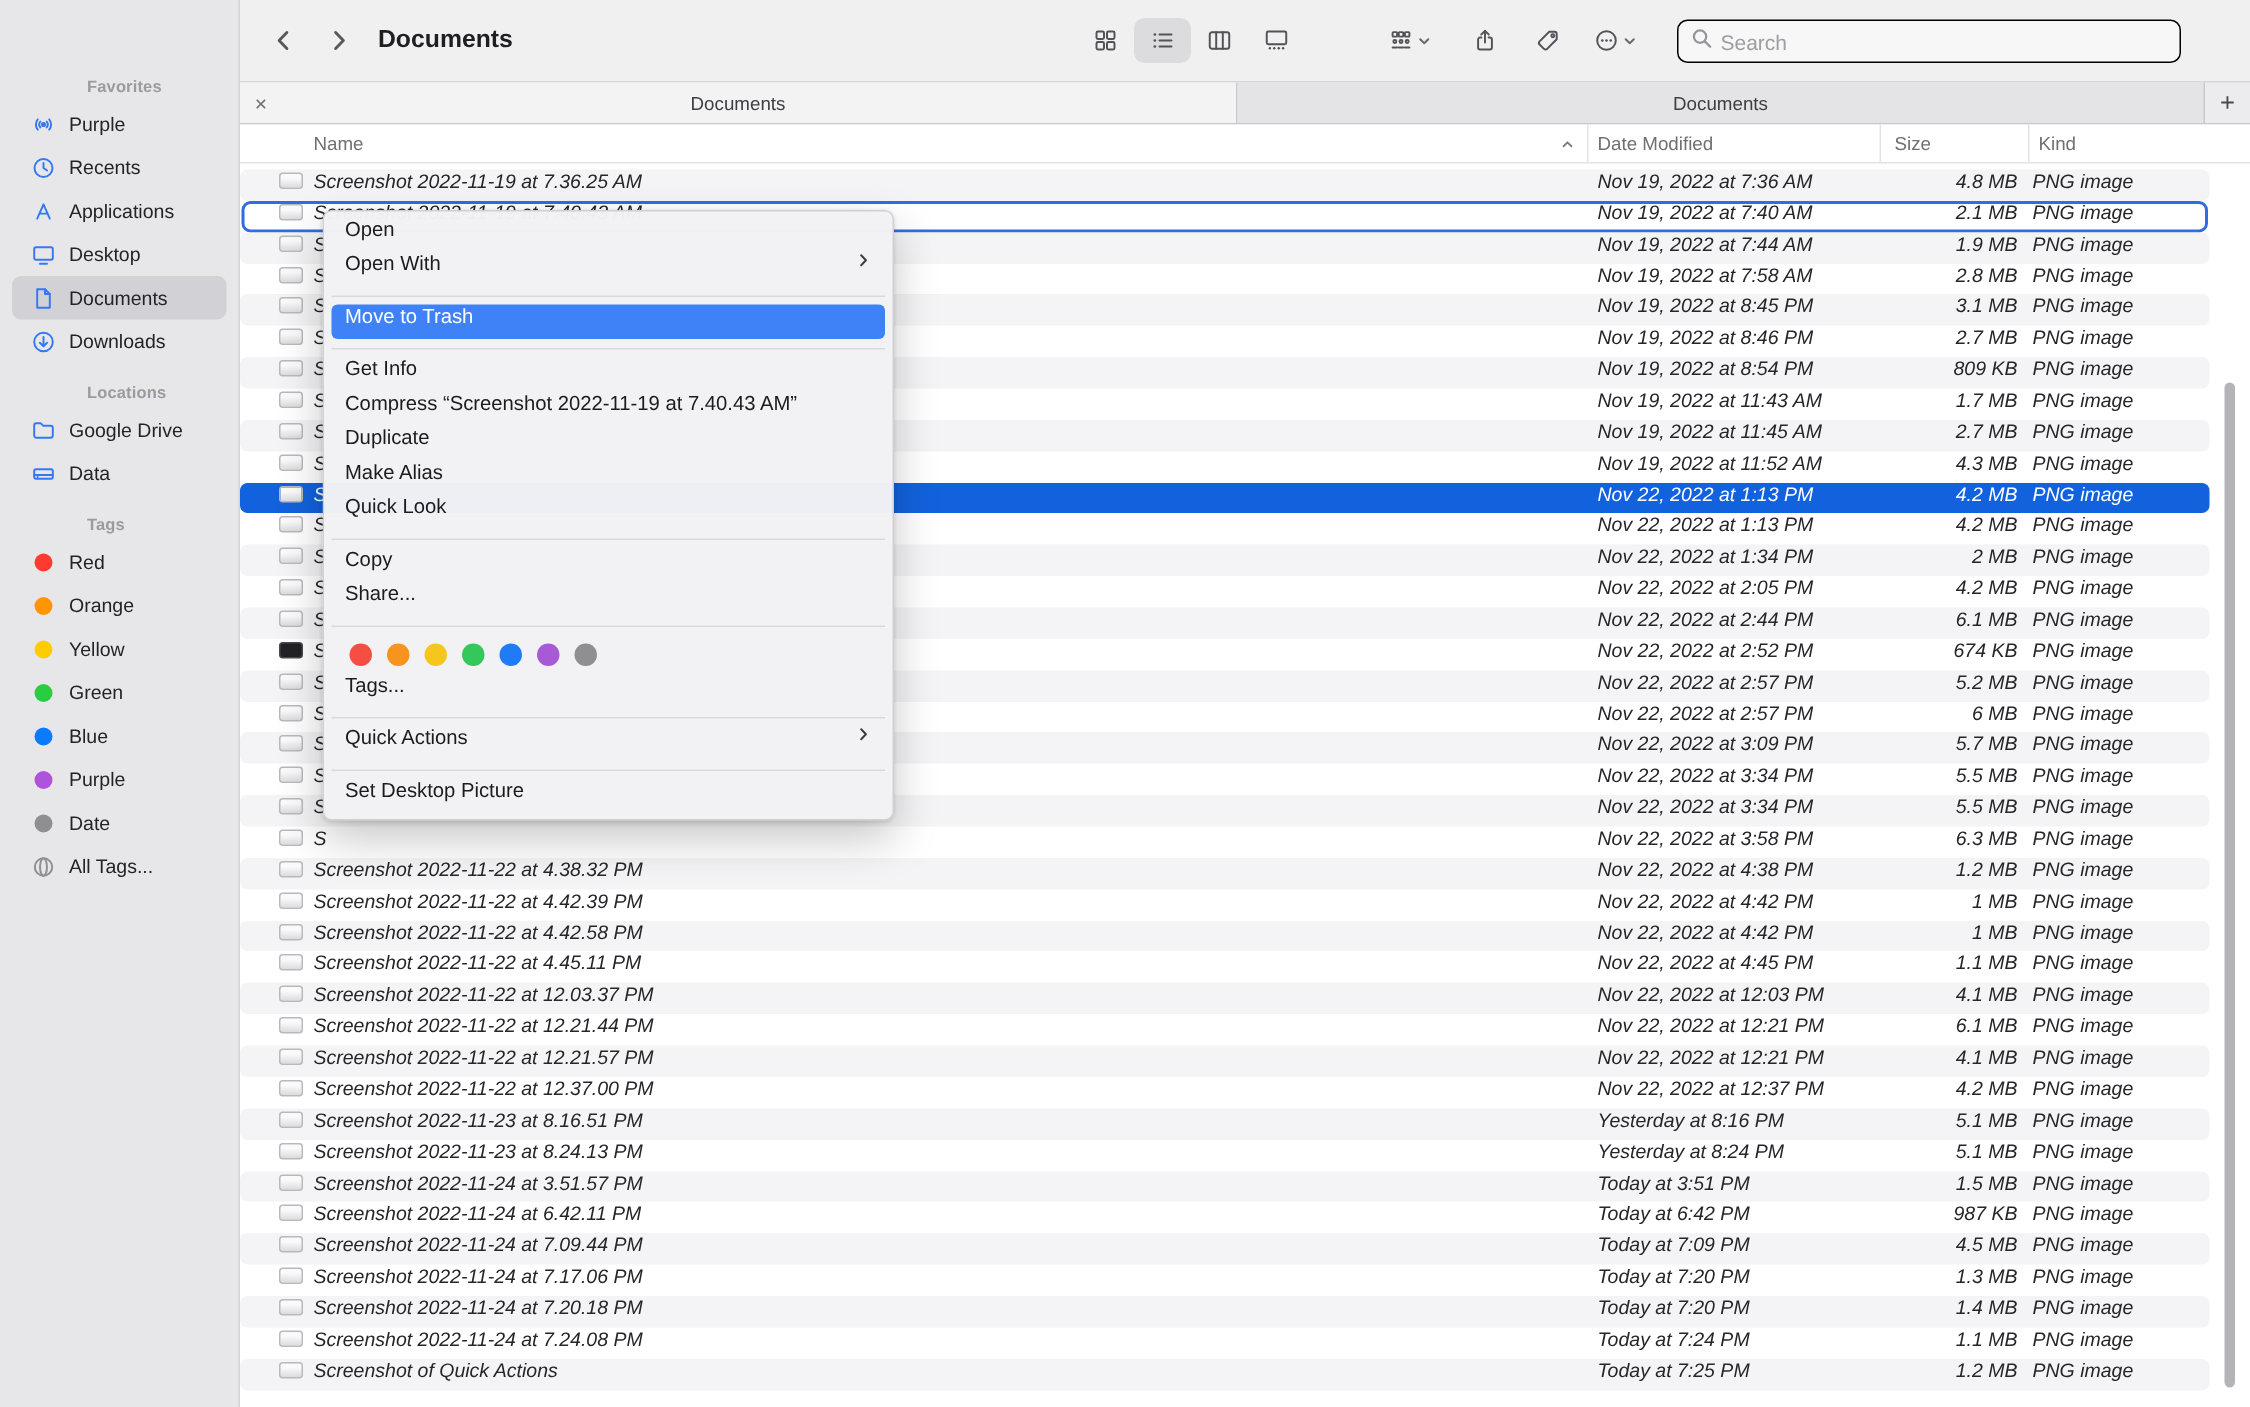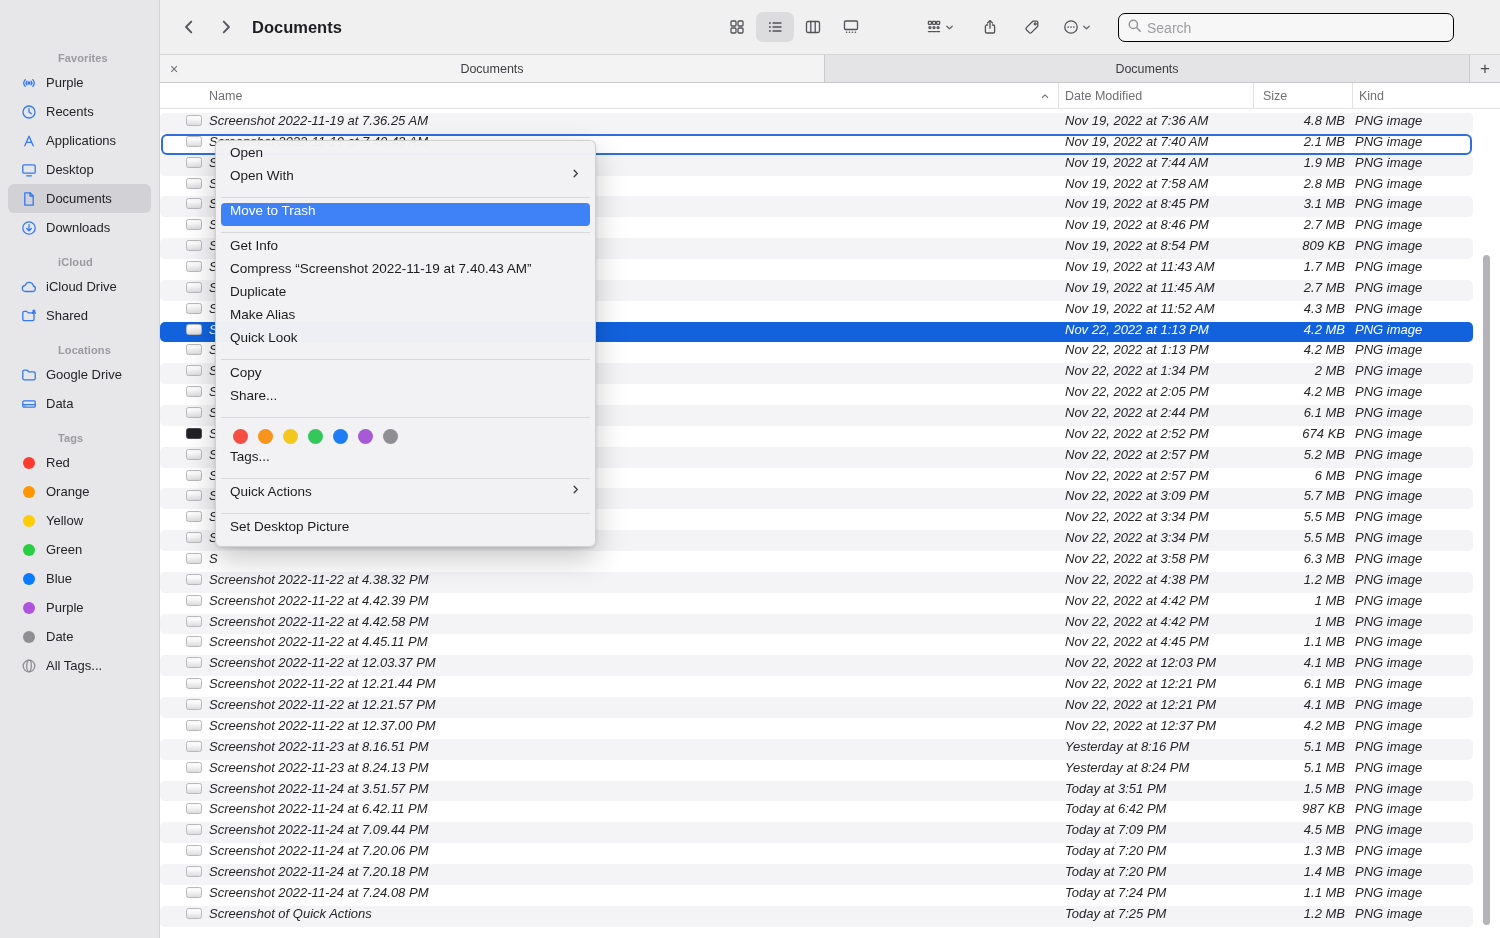--- a/index.html
+++ b/index.html
@@ -131,42 +131,20 @@
         <span class="sb-label">Documents</span>
       </div>
       <div class="sb-item">
         <span class="icn ">
             <svg width="16" height="16" viewBox="0 0 16 16" fill="none" stroke="currentColor" stroke-width="1.3" stroke-linecap="round" stroke-linejoin="round">
               <circle cx="8" cy="8" r="6.2"></circle>
               <path d="M8 4.7v6M5.6 8.5 8 10.8l2.4-2.3"></path>
             </svg>
           </span>
         <span class="sb-label">Downloads</span>
-      </div>
-  </div>
-  <div class="sb-section">
-    <div class="sb-title">iCloud</div>
-
-      <div class="sb-item">
-        <span class="icn ">
-            <svg width="16" height="16" viewBox="0 0 16 16" fill="none" stroke="currentColor" stroke-width="1.3" stroke-linecap="round" stroke-linejoin="round">
-              <path d="M4.4 12.5h7.3a2.8 2.8 0 0 0 .6-5.5 4.1 4.1 0 0 0-8-.7 3.1 3.1 0 0 0 .1 6.2z"></path>
-            </svg>
-          </span>
-        <span class="sb-label">iCloud Drive</span>
-      </div>
-      <div class="sb-item">
-        <span class="icn ">
-            <svg width="16" height="16" viewBox="0 0 16 16" fill="none" stroke="currentColor" stroke-width="1.3" stroke-linecap="round" stroke-linejoin="round">
-              <path d="M1.8 4.8c0-.8.6-1.4 1.4-1.4h2.6l1.4 1.5h4.4c.8 0 1.4.6 1.4 1.4v4.9c0 .8-.6 1.4-1.4 1.4H3.2c-.8 0-1.4-.6-1.4-1.4z"></path>
-              <circle cx="12.9" cy="3" r=".9"></circle>
-              <path d="M11.4 5.3a1.6 1.6 0 0 1 3 0"></path>
-            </svg>
-          </span>
-        <span class="sb-label">Shared</span>
       </div>
   </div>
   <div class="sb-section">
     <div class="sb-title">Locations</div>
 
       <div class="sb-item">
         <span class="icn ">
             <svg width="16" height="16" viewBox="0 0 16 16" fill="none" stroke="currentColor" stroke-width="1.3" stroke-linecap="round" stroke-linejoin="round">
               <path d="M1.8 4.6c0-.8.6-1.4 1.4-1.4h3l1.5 1.6h5.1c.8 0 1.4.6 1.4 1.4v5.2c0 .8-.6 1.4-1.4 1.4H3.2c-.8 0-1.4-.6-1.4-1.4z"></path>
             </svg>
@@ -679,21 +657,21 @@
             <span class="thumb"></span>
             <span>Screenshot 2022-11-24 at 7.09.44 PM</span>
           </span>
     <span class="cell date">Today at 7:09 PM</span>
     <span class="cell size">4.5 MB</span>
     <span class="cell kind">PNG image</span>
   </div>
   <div class="row odd">
     <span class="cell name">
             <span class="thumb"></span>
-            <span>Screenshot 2022-11-24 at 7.20.06 PM</span>
+            <span>Screenshot 2022-11-24 at 7.17.06 PM</span>
           </span>
     <span class="cell date">Today at 7:20 PM</span>
     <span class="cell size">1.3 MB</span>
     <span class="cell kind">PNG image</span>
   </div>
   <div class="row even">
     <span class="cell name">
             <span class="thumb"></span>
             <span>Screenshot 2022-11-24 at 7.20.18 PM</span>
           </span>

